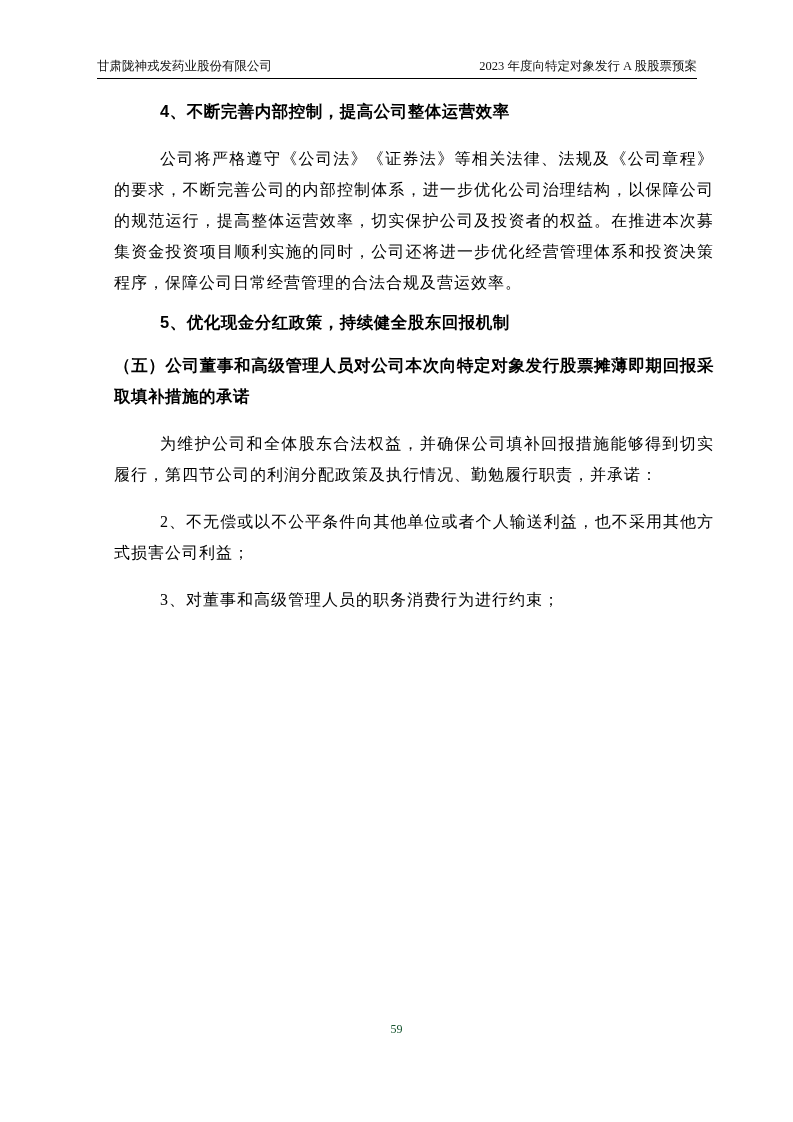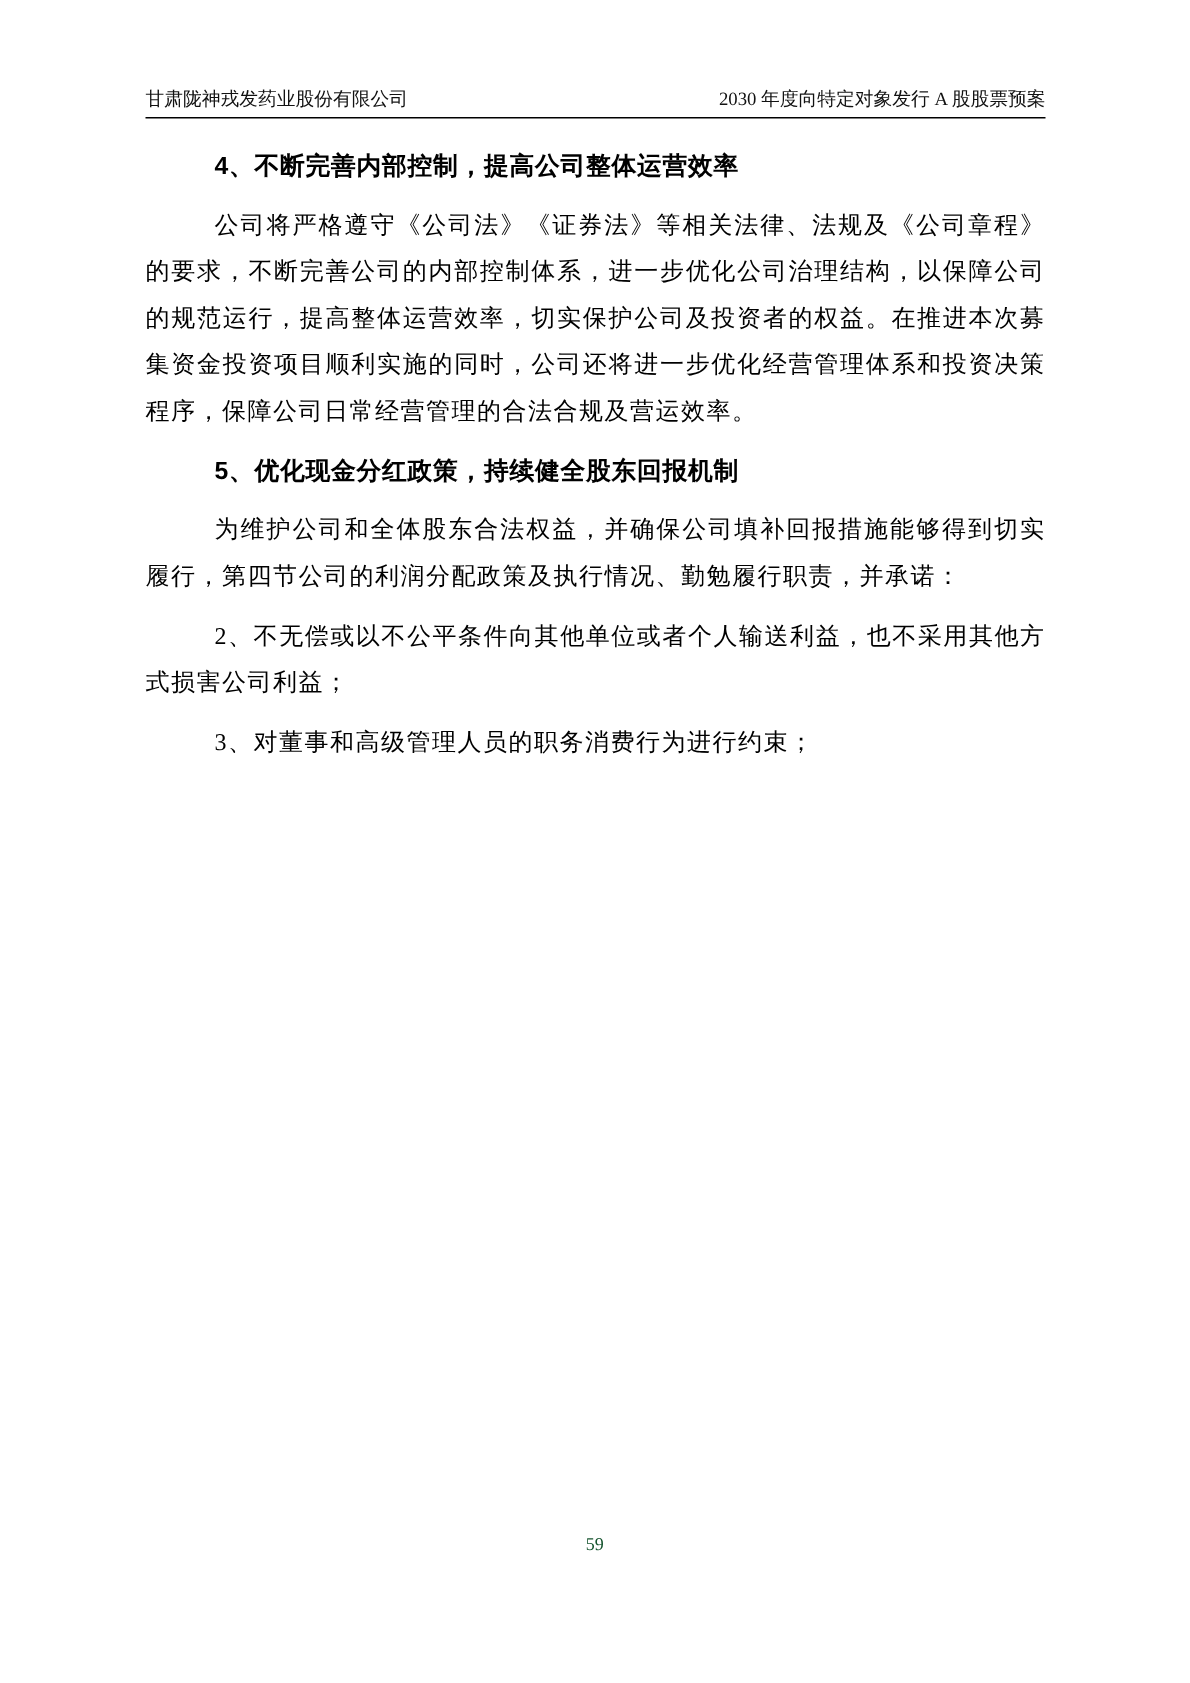--- a/index.html
+++ b/index.html
@@ -27,21 +27,21 @@
     font-size: 12.5px;
     line-height: 16px;
     border-bottom: 1.5px solid #000;
     padding-bottom: 4px;
     color: #111;
   }
   .doc-header .hdr-left { white-space: nowrap; }
   .doc-header .hdr-right { white-space: nowrap; }
   .doc-body {
     position: absolute;
-    left: 97px;
+    left: 114px;
     top: 90px;
     width: 600px;
     font-size: 16px;
     line-height: 31px;
   }
   .num-heading {
     font-family: "Liberation Sans", "DejaVu Sans", sans-serif;
     font-weight: 700;
     font-size: 16.5px;
     line-height: 31px;
@@ -55,52 +55,53 @@
     font-size: 16.5px;
     line-height: 31px;
     text-indent: 0;
     text-align: justify;
     margin: 12px 0 8px 0;
     letter-spacing: 0.5px;
   }
   .para {
     text-indent: 46px;
     text-align: justify;
-    margin: 0 0 9px 0;
+    margin: 16px 0 9px 0;
     letter-spacing: 1px;
   }
   .doc-footer {
     position: absolute;
     left: 0;
     top: 1022px;
     width: 793px;
     text-align: center;
     font-size: 12px;
     color: #14532d;
   }
 </style>
 </head>
 <body>
 
 <div class="page">
 
   <div class="doc-header">
     <span class="hdr-left">甘肃陇神戎发药业股份有限公司</span>
-    <span class="hdr-right">2030 年度向特定对象发行 A 股股票预案</span>
+    <span class="hdr-right">2023 年度向特定对象发行 A 股股票预案</span>
   </div>
 
   <div class="doc-body">
     <div class="num-heading">4、不断完善内部控制，提高公司整体运营效率</div>
 
     <p class="para">公司将严格遵守《公司法》《证券法》等相关法律、法规及《公司章程》的要求，不断完善公司的内部控制体系，进一步优化公司治理结构，以保障公司的规范运行，提高整体运营效率，切实保护公司及投资者的权益。在推进本次募集资金投资项目顺利实施的同时，公司还将进一步优化经营管理体系和投资决策程序，保障公司日常经营管理的合法合规及营运效率。</p>
 
     <div class="num-heading">5、优化现金分红政策，持续健全股东回报机制</div>
 
 
 
+    <div class="section-heading">（五）公司董事和高级管理人员对公司本次向特定对象发行股票摊薄即期回报采取填补措施的承诺</div>
 
     <p class="para">为维护公司和全体股东合法权益，并确保公司填补回报措施能够得到切实履行，第四节公司的利润分配政策及执行情况、勤勉履行职责，并承诺：</p>
 
 
     <p class="para">2、不无偿或以不公平条件向其他单位或者个人输送利益，也不采用其他方式损害公司利益；</p>
 
     <p class="para">3、对董事和高级管理人员的职务消费行为进行约束；</p>
   </div>
 
   <div class="doc-footer">

